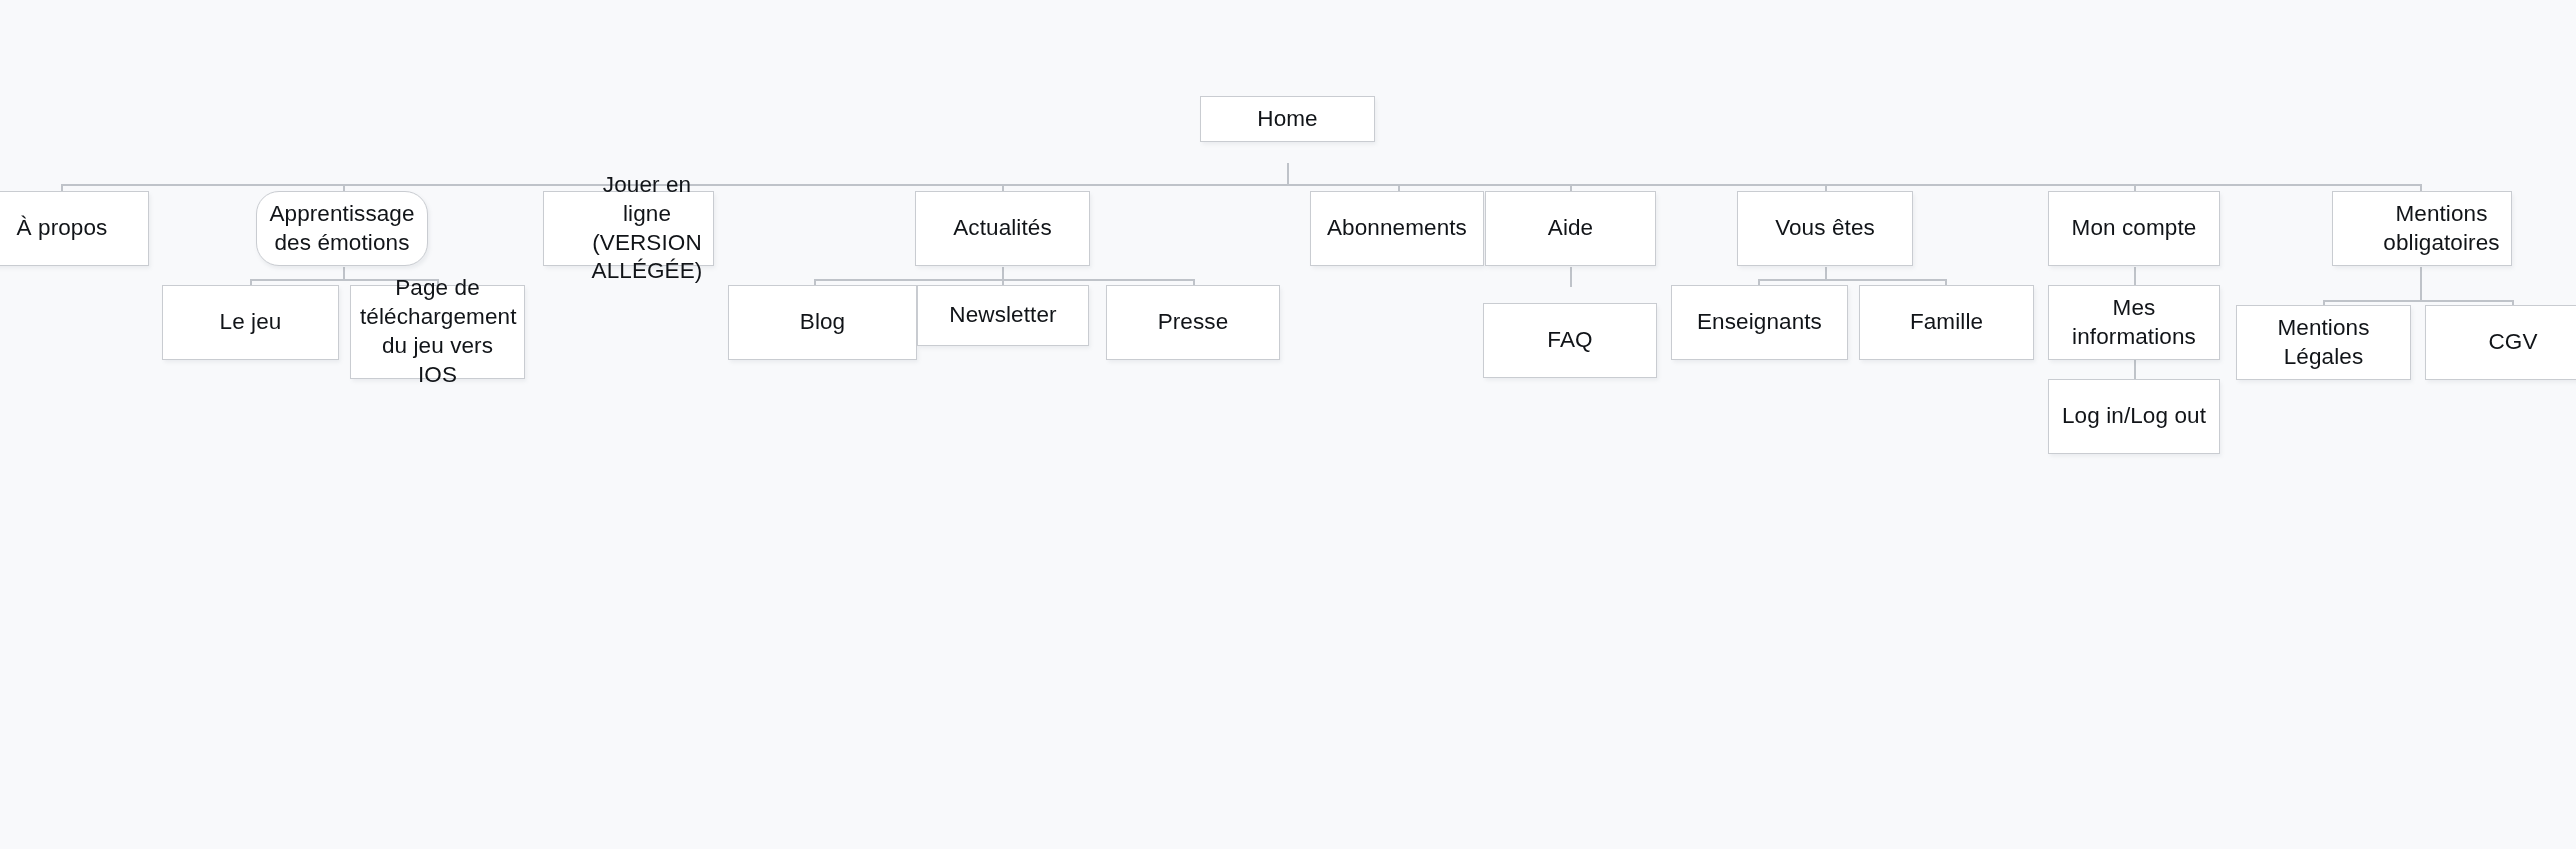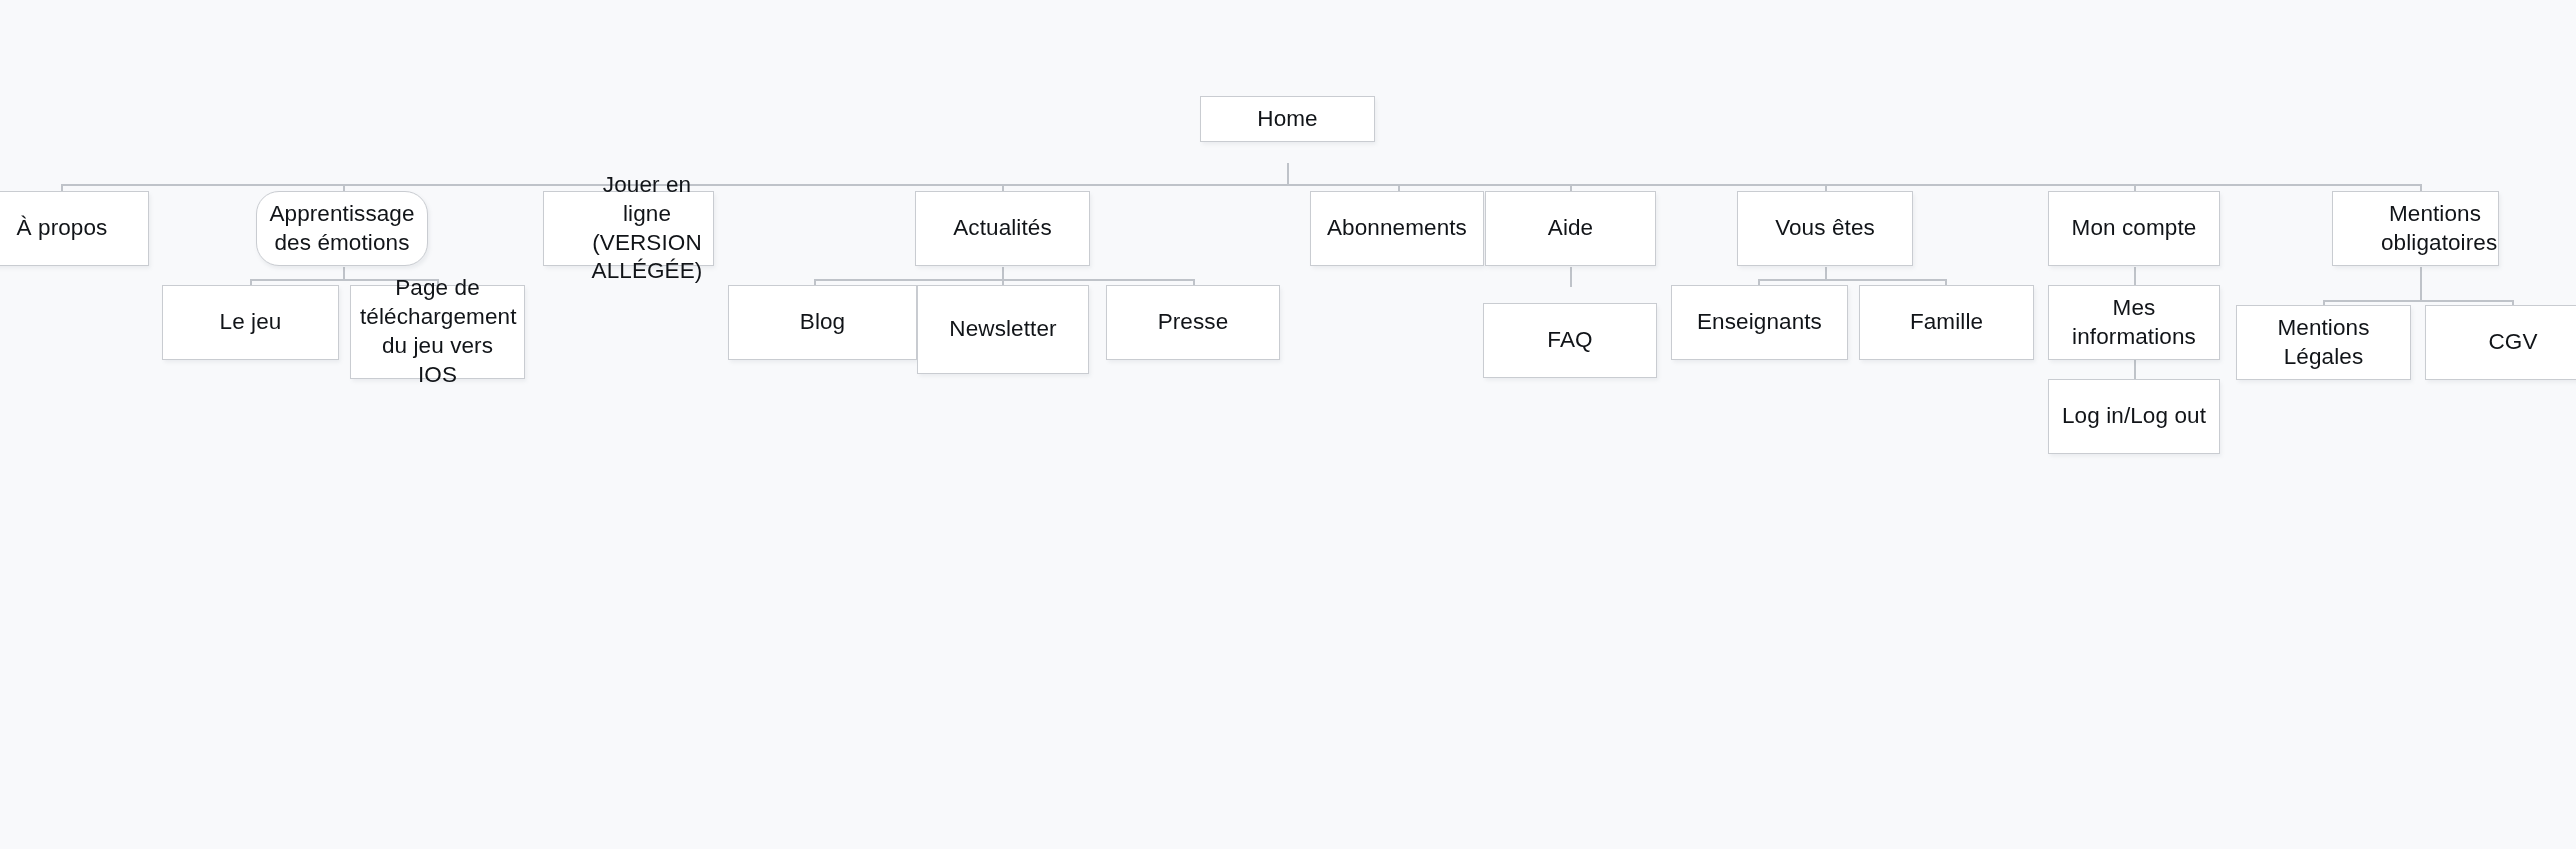--- a/index.html
+++ b/index.html
@@ -122,37 +122,37 @@
   </div>
 
   <div class="node" style="left:1737px; top:191px; width:176px; height:75px;">
     <span>Vous êtes</span>
   </div>
 
   <div class="node" style="left:2048px; top:191px; width:172px; height:75px;">
     <span>Mon compte</span>
   </div>
 
-  <div class="node" style="left:2332px; top:191px; width:167px; height:75px;padding-left:48px;">
+  <div class="node" style="left:2332px; top:191px; width:180px; height:75px;padding-left:48px;">
     <span>Mentions obligatoires</span>
   </div>
 
   <div class="node" style="left:162px; top:285px; width:177px; height:75px;">
     <span>Le jeu</span>
   </div>
 
   <div class="node" style="left:350px; top:285px; width:175px; height:94px;">
     <span>Page de téléchargement du jeu vers IOS</span>
   </div>
 
   <div class="node" style="left:728px; top:285px; width:189px; height:75px;">
     <span>Blog</span>
   </div>
 
-  <div class="node" style="left:917px; top:285px; width:172px; height:89px;">
+  <div class="node" style="left:917px; top:285px; width:172px; height:61px;">
     <span>Newsletter</span>
   </div>
 
   <div class="node" style="left:1106px; top:285px; width:174px; height:75px;">
     <span>Presse</span>
   </div>
 
   <div class="node" style="left:1483px; top:303px; width:174px; height:75px;">
     <span>FAQ</span>
   </div>

